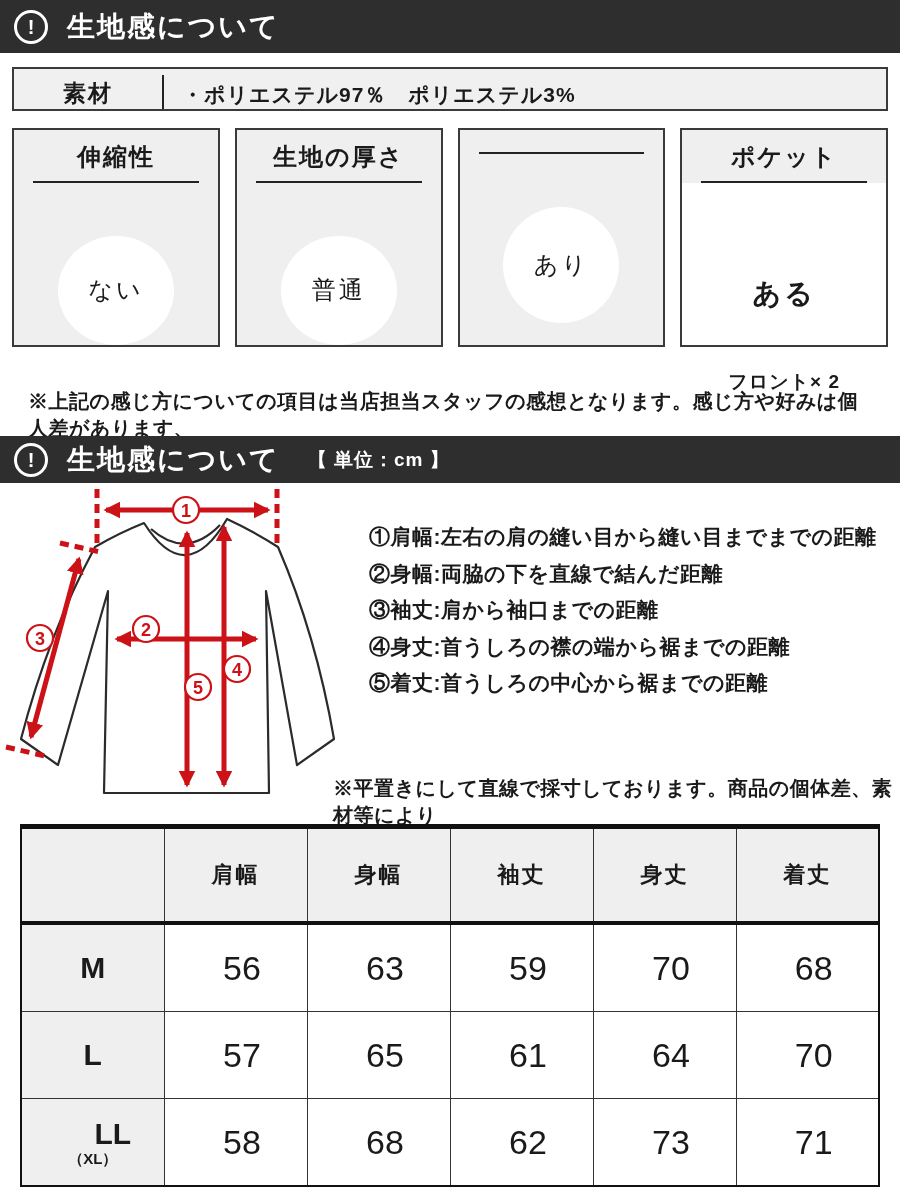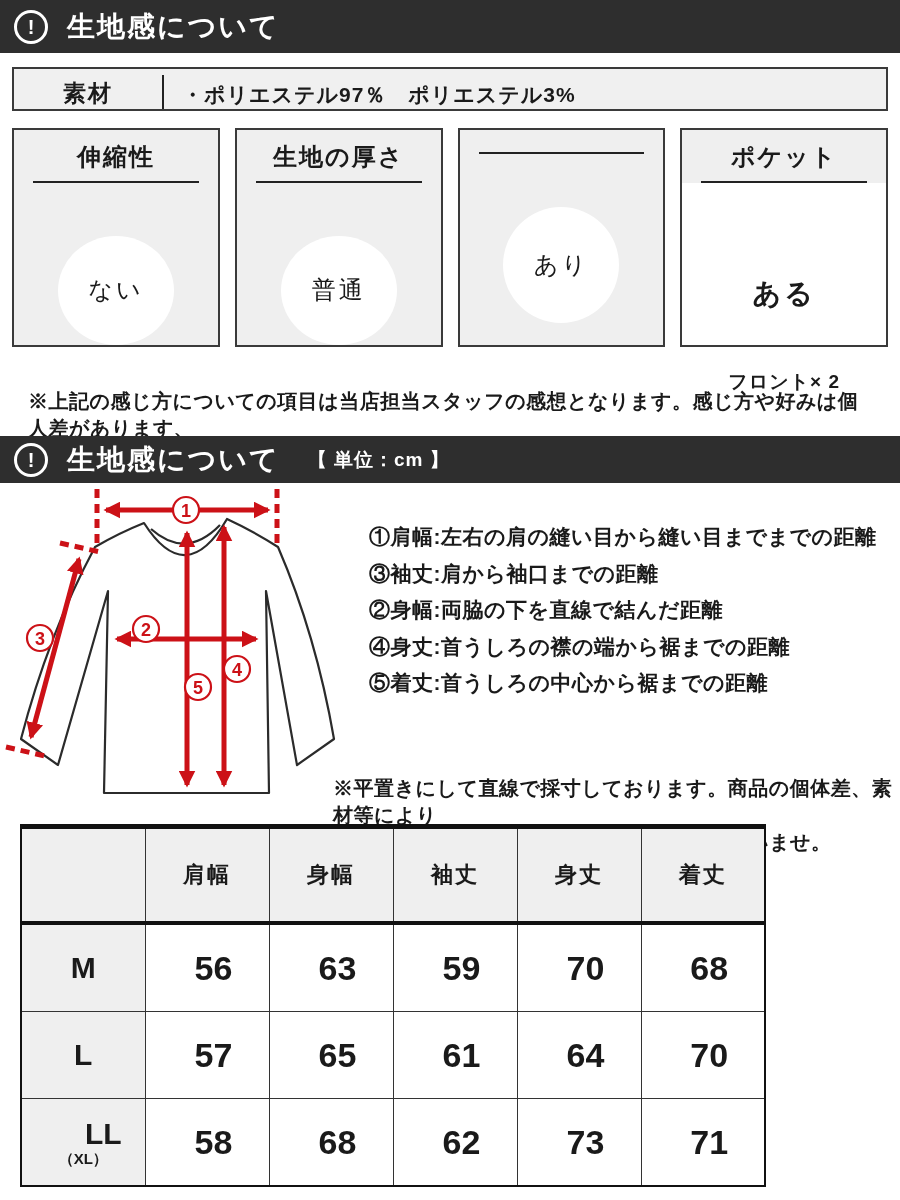--- a/index.html
+++ b/index.html
@@ -56,30 +56,30 @@
     white-space:pre-line;letter-spacing:0.5px;margin-top:22px;
   }
   .fabric-note{left:28px;top:366px;width:850px;}
   .size-note{left:333px;top:753px;width:560px;}
   
   .diagram{position:absolute;left:0;top:483px;width:345px;height:332px;}
   .defs-list{position:absolute;left:369px;top:519px;width:525px;}
   .def-line{font-size:21px;font-weight:600;line-height:36.5px;letter-spacing:0.5px;white-space:nowrap;}
   
   .size-table{
-    position:absolute;left:20px;top:824px;width:746px;
+    position:absolute;left:20px;top:824px;width:860px;
     border-collapse:collapse;table-layout:fixed;
   }
   .size-table th,.size-table td{
     border:1.5px solid #333;text-align:center;vertical-align:middle;padding:0;
   }
   .size-table{border:2px solid #111;}
   .size-table thead th{height:92px;background:#efefef;font-size:22px;font-weight:bold;letter-spacing:2px;border-bottom:4px solid #111;border-top:5px solid #111;}
   .size-table tbody th{background:#efefef;font-size:30px;font-weight:bold;}
-  .size-table tbody td{background:#fff;font-size:34px;font-weight:bold;height:86px;padding-left:13px;}
+  .size-table tbody td{background:#fff;font-size:34px;font-weight:normal;height:86px;padding-left:13px;}
   .size-sub{display:block;font-size:15px;font-weight:bold;line-height:1;margin-top:2px;}
   .size-main{display:block;line-height:1;margin-left:40px;}
 </style>
 </head>
 <body>
 
 <div id="page">
 
   <div class="bar bar-fabric">
     <span class="bang">!</span>
@@ -181,22 +181,22 @@
       </g>
       <g>
         <circle cx="198" cy="204" r="13" fill="#fff" stroke="#cc1117" stroke-width="2.2"></circle>
         <text x="198" y="210.5">5</text>
       </g>
     </g>
   </svg>
 
   <div class="defs-list">
     <div class="def-line">①肩幅:左右の肩の縫い目から縫い目までまでの距離</div>
+    <div class="def-line">②身幅:両脇の下を直線で結んだ距離</div>
     <div class="def-line">③袖丈:肩から袖口までの距離</div>
-    <div class="def-line">②身幅:両脇の下を直線で結んだ距離</div>
     <div class="def-line">④身丈:首うしろの襟の端から裾までの距離</div>
     <div class="def-line">⑤着丈:首うしろの中心から裾までの距離</div>
   </div>
 
   <p class="note size-note">※平置きにして直線で採寸しております。商品の個体差、素材等により
 誤差が出る場合がございますが、ご了承下さいませ。</p>
 
   <table class="size-table">
     <thead>
       <tr>

